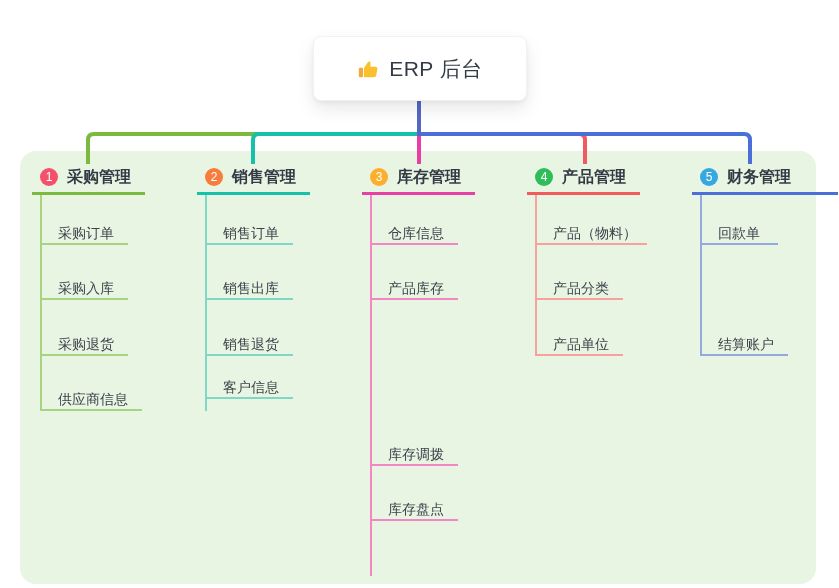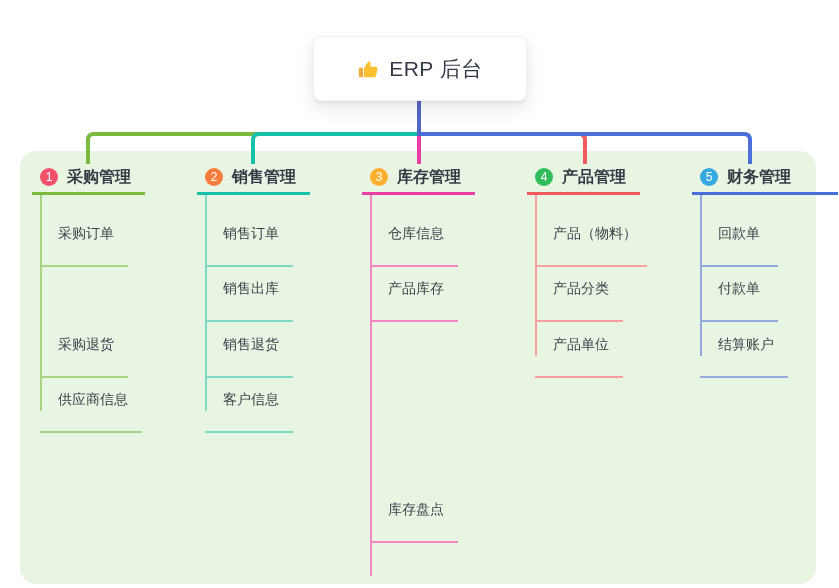--- a/index.html
+++ b/index.html
@@ -16,21 +16,21 @@
              display:flex;align-items:center;justify-content:center;gap:10px;}
   .root-label{font-size:21px;color:#343b46;font-weight:500;letter-spacing:.5px;}
 
   .branch-title{position:absolute;top:146px;height:30px;z-index:2;
                 border-bottom:3px solid;display:flex;align-items:center;padding-left:8px;box-sizing:content-box;}
   .badge{width:18px;height:18px;border-radius:50%;color:#fff;font-size:12px;line-height:18px;
          text-align:center;flex:0 0 18px;}
   .branch-label{font-size:16px;font-weight:700;color:#333a45;margin-left:9px;white-space:nowrap;}
 
   .child{position:absolute;height:29px;z-index:2;border-bottom:2px solid;
-         display:flex;align-items:flex-end;padding:0 0 22px 18px;box-sizing:content-box;
+         display:flex;align-items:flex-end;padding:0 0 0 18px;box-sizing:content-box;
          font-size:14px;color:#3c424b;white-space:nowrap;}
 </style>
 </head>
 <body>
 
 <div id="stage">
 
   <div class="panel"></div>
 
   <svg id="wires" viewBox="0 0 839 588">
@@ -56,49 +56,50 @@
       <path d="M7.6 21V10.8l4.4-6.4c.8-1.2 2.7-.6 2.7.9v4.2h5.6c1.3 0 2.2 1.2 2 2.4l-1.3 6.7A2.7 2.7 0 0 1 18.3 21z" fill="#fbc02d"></path>
     </svg>
     <span class="root-label">ERP 后台</span>
   </div>
 
   <div class="branch-title" style="left:32px;width:105px;border-bottom-color:#7cb93f">
     <span class="badge" style="background:#f4516c">1</span>
     <span class="branch-label">采购管理</span>
   </div>
   <div class="child" style="left:40px;top:198px;width:70px;border-bottom-color:#a8d380">采购订单</div>
+  <div class="child" style="left:40px;top:253px;width:70px;border-bottom-color:#a8d380">采购入库</div>
   <div class="child" style="left:40px;top:309px;width:70px;border-bottom-color:#a8d380">采购退货</div>
   <div class="child" style="left:40px;top:364px;width:84px;border-bottom-color:#a8d380">供应商信息</div>
 
   <div class="branch-title" style="left:197px;width:105px;border-bottom-color:#17c0a8">
     <span class="badge" style="background:#f87c3b">2</span>
     <span class="branch-label">销售管理</span>
   </div>
   <div class="child" style="left:205px;top:198px;width:70px;border-bottom-color:#7fd7c6">销售订单</div>
   <div class="child" style="left:205px;top:253px;width:70px;border-bottom-color:#7fd7c6">销售出库</div>
   <div class="child" style="left:205px;top:309px;width:70px;border-bottom-color:#7fd7c6">销售退货</div>
-  <div class="child" style="left:205px;top:364px;width:70px;border-bottom-color:#7fd7c6">客户信息</div>
+  <div class="child" style="left:205px;top:352px;width:70px;border-bottom-color:#7fd7c6">客户信息</div>
 
   <div class="branch-title" style="left:362px;width:105px;border-bottom-color:#e93fa5">
     <span class="badge" style="background:#fcaf2c">3</span>
     <span class="branch-label">库存管理</span>
   </div>
   <div class="child" style="left:370px;top:198px;width:70px;border-bottom-color:#f387c5">仓库信息</div>
   <div class="child" style="left:370px;top:253px;width:70px;border-bottom-color:#f387c5">产品库存</div>
+  <div class="child" style="left:370px;top:419px;width:70px;border-bottom-color:#f387c5">库存调拨</div>
   <div class="child" style="left:370px;top:474px;width:70px;border-bottom-color:#f387c5">库存盘点</div>
 
   <div class="branch-title" style="left:527px;width:105px;border-bottom-color:#f15b5e">
     <span class="badge" style="background:#2ebd59">4</span>
     <span class="branch-label">产品管理</span>
   </div>
   <div class="child" style="left:535px;top:198px;width:94px;border-bottom-color:#f7a09e">产品（物料）</div>
   <div class="child" style="left:535px;top:253px;width:70px;border-bottom-color:#f7a09e">产品分类</div>
   <div class="child" style="left:535px;top:309px;width:70px;border-bottom-color:#f7a09e">产品单位</div>
 
   <div class="branch-title" style="left:692px;width:138px;border-bottom-color:#4a6fd8">
     <span class="badge" style="background:#35a8e0">5</span>
     <span class="branch-label">财务管理</span>
   </div>
   <div class="child" style="left:700px;top:198px;width:60px;border-bottom-color:#93a9e0">回款单</div>
-  <div class="child" style="left:700px;top:253px;width:60px;border-bottom-color:#93a9e0">付款单</div>
   <div class="child" style="left:700px;top:309px;width:70px;border-bottom-color:#93a9e0">结算账户</div>
 
 </div>
 
 </body></html>

